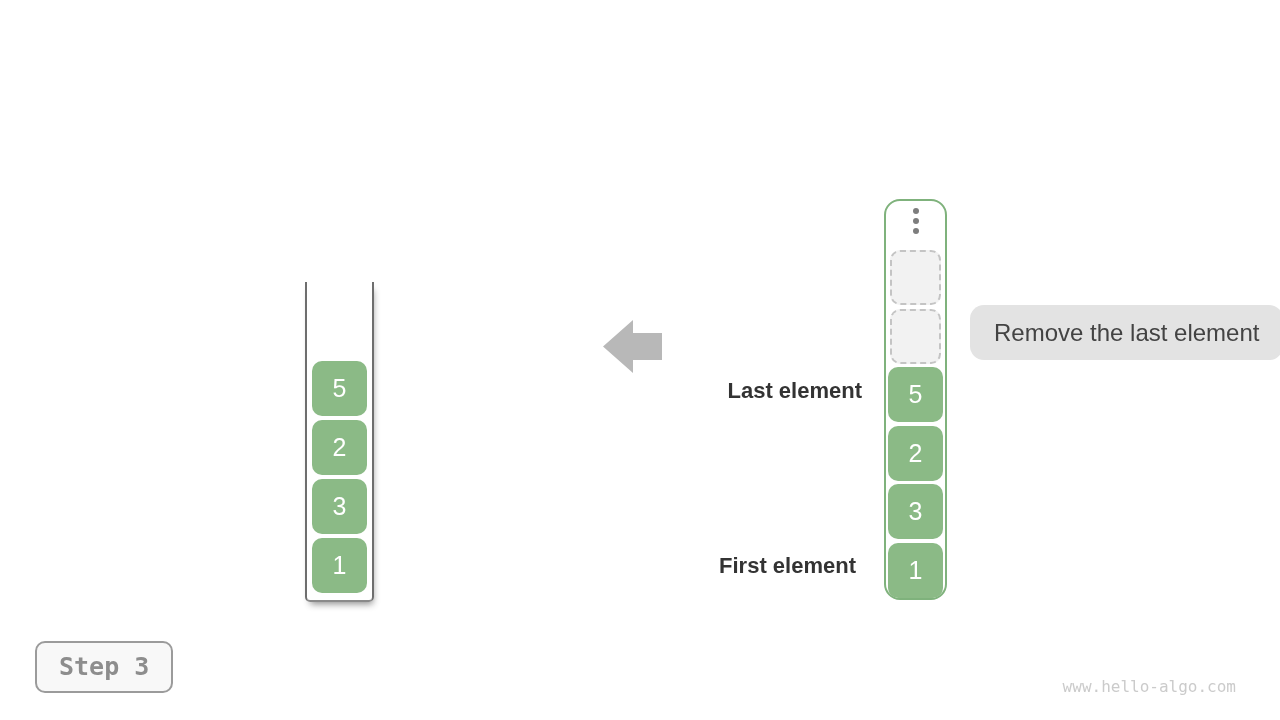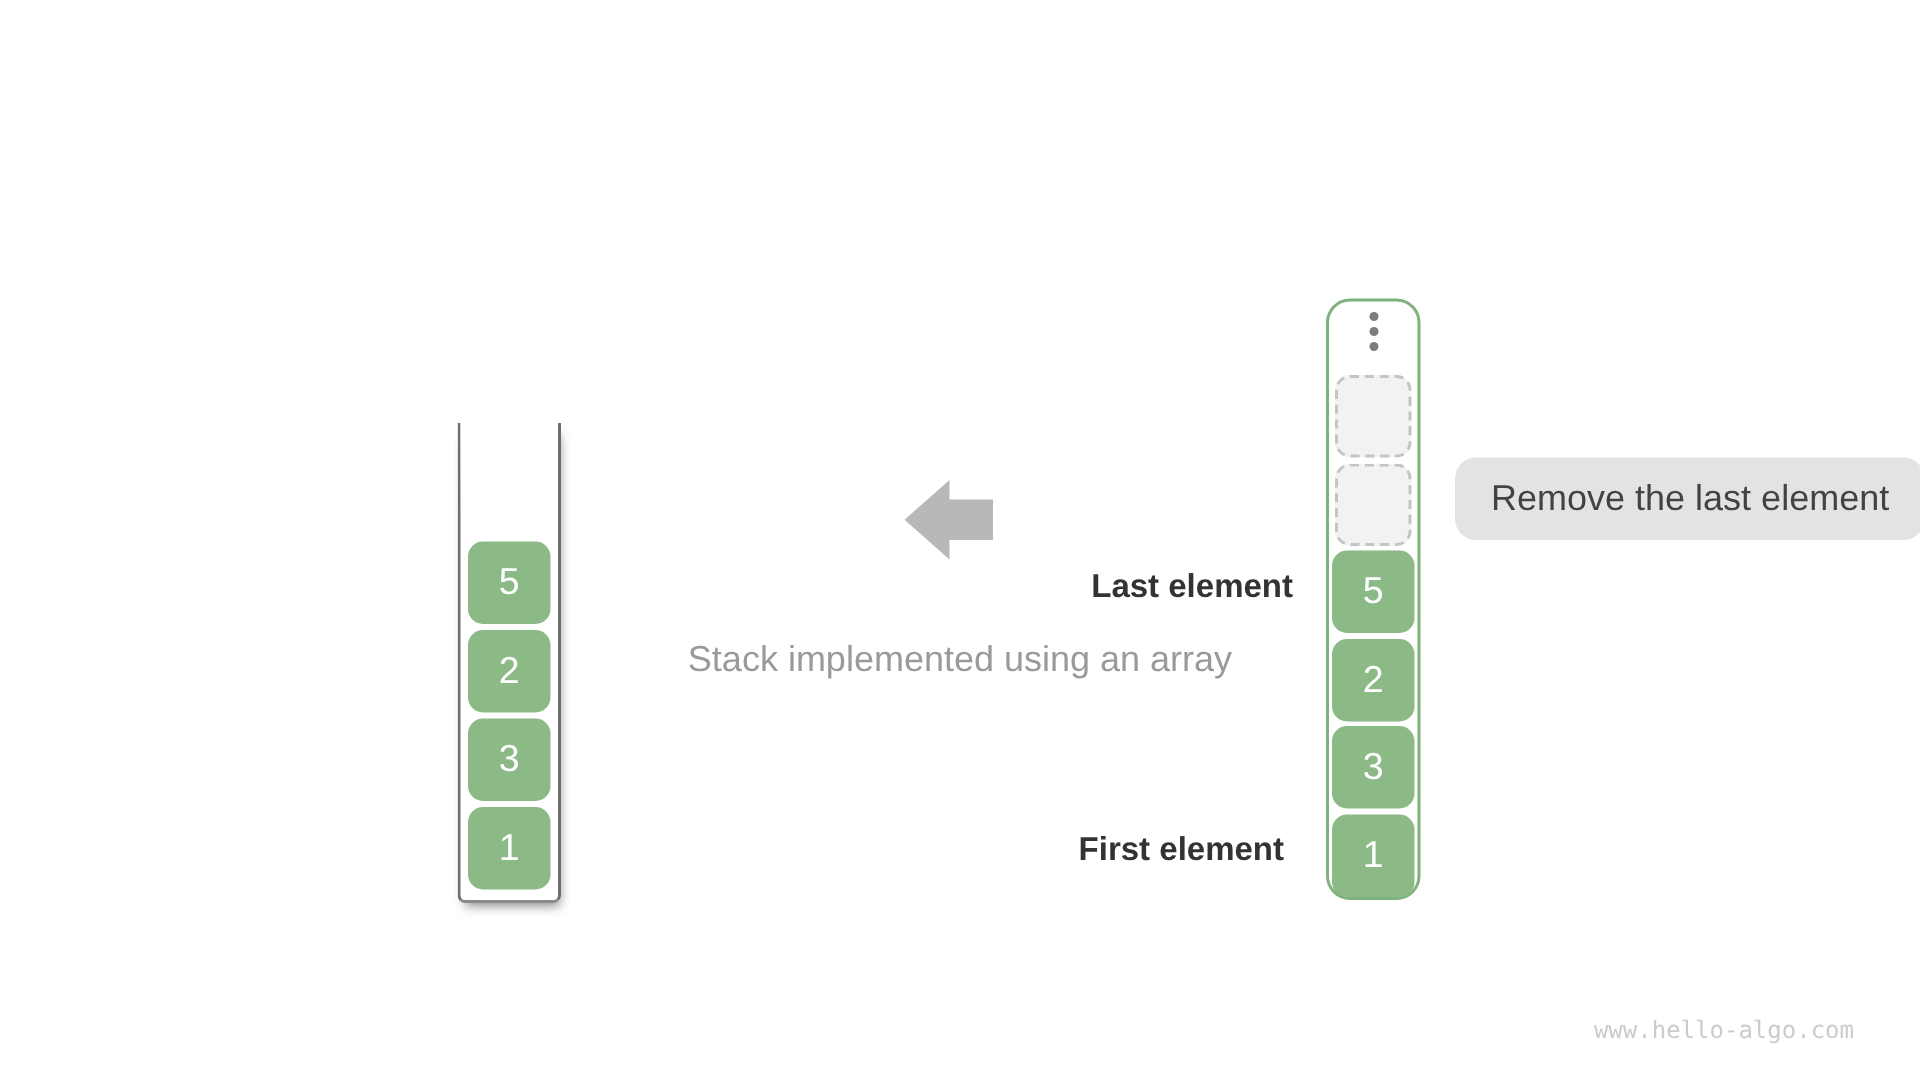--- a/index.html
+++ b/index.html
@@ -170,21 +170,20 @@
     <div class="cell">5</div>
     <div class="cell">2</div>
     <div class="cell">3</div>
     <div class="cell">1</div>
   </div>
 
   <svg class="arrow-left" viewBox="0 0 59 53" xmlns="http://www.w3.org/2000/svg">
     <polygon points="0,26.5 30,0 30,13 59,13 59,40 30,40 30,53" fill="#b8b8b8"></polygon>
   </svg>
 
-  <div class="caption">Stack implemented using an array</div>
 
   <div class="pos-label last-label">Last element</div>
 
   <div class="pos-label first-label">First element</div>
 
   <div class="right-stack">
     <div class="ellipsis">
       <i></i>
         <i></i>
         <i></i>
@@ -192,16 +191,17 @@
     <div class="cell-empty"></div>
     <div class="cell-empty"></div>
     <div class="cell">5</div>
     <div class="cell">2</div>
     <div class="cell">3</div>
     <div class="cell">1</div>
   </div>
 
   <div class="annotation">Remove the last element</div>
 
+  <div class="step-badge">Step 3</div>
 
   <div class="watermark">www.hello-algo.com</div>
 
 </div>
 
 </body></html>

